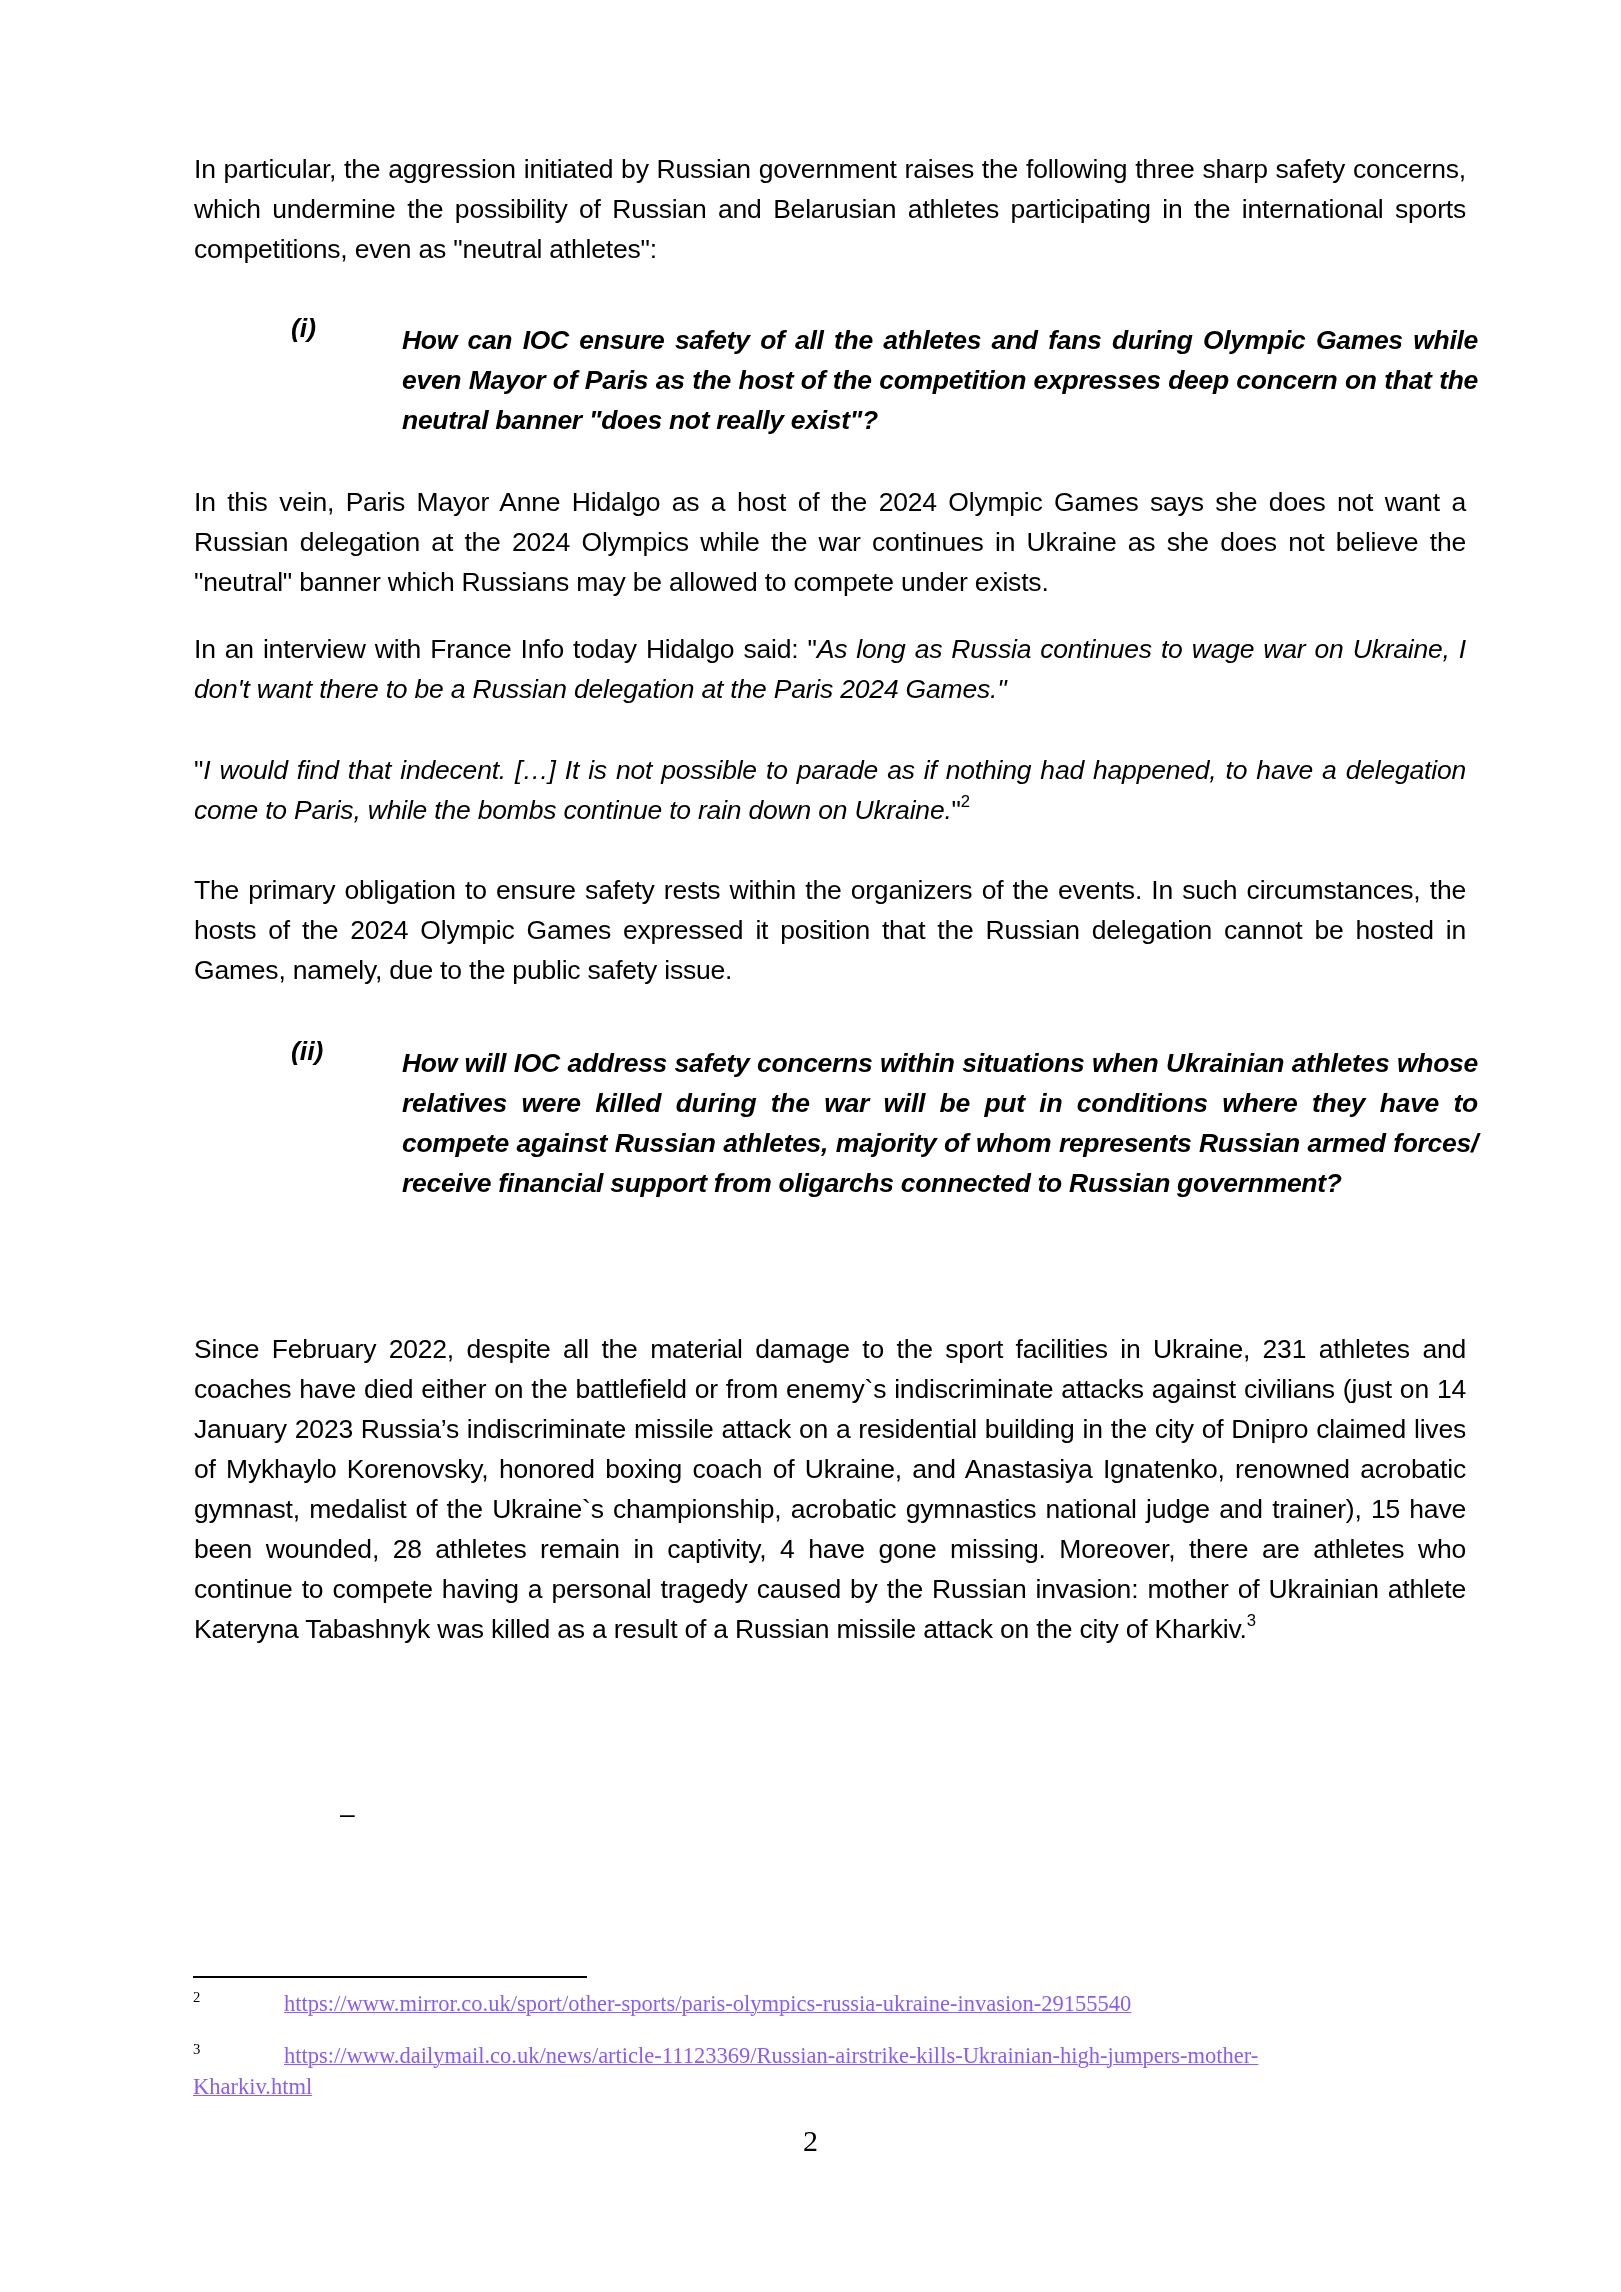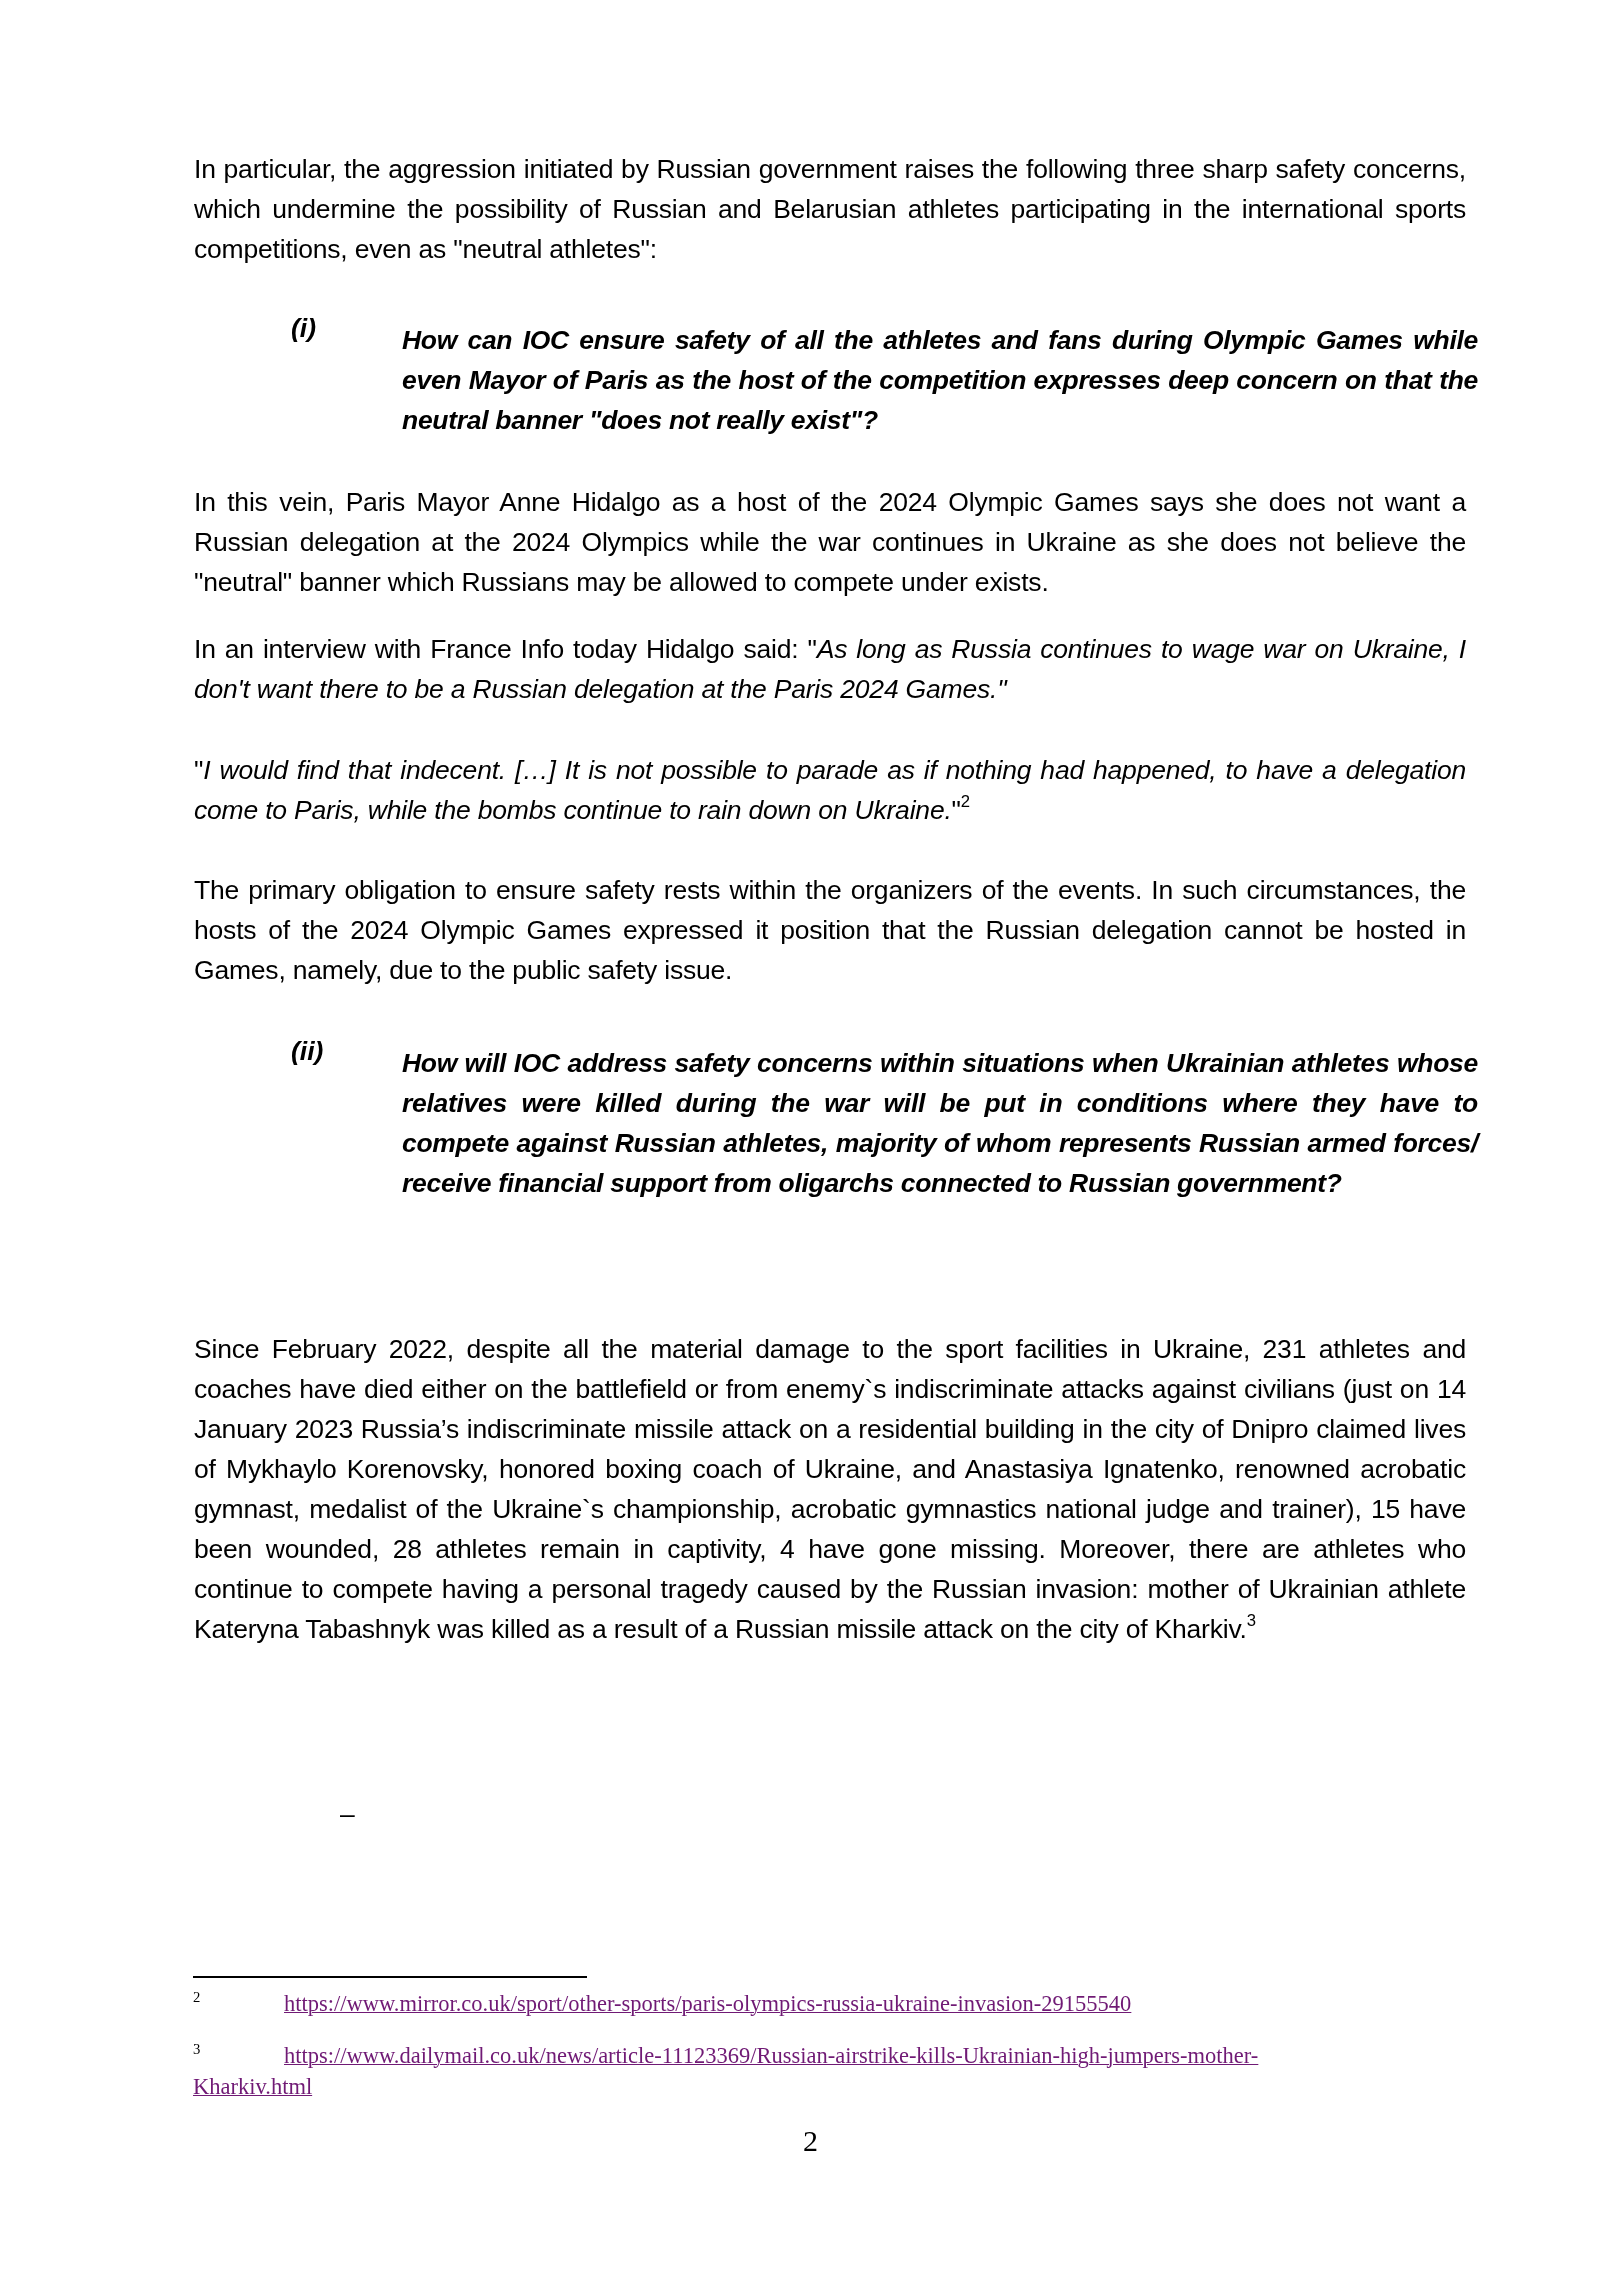--- a/index.html
+++ b/index.html
@@ -38,21 +38,21 @@
     font-family: "Liberation Sans", "DejaVu Sans", sans-serif;
     font-size: 26.5px; line-height: 40px; text-align: justify; text-align-last: justify;
     letter-spacing: -0.2px;
   }
   .fn-rule { position: absolute; left: 193px; top: 1976px; width: 394px; height: 2px; background: #000; }
   .fn {
     position: absolute; left: 193px; width: 1274px;
     font-family: "Liberation Serif", "DejaVu Serif", serif; font-size: 22.5px; line-height: 31px;
   }
   .fn-mark { font-size: 14.7px; vertical-align: 8.8px; line-height: 0; display: inline-block; width: 91px; }
-  .fn a { color: #701a75; text-decoration: underline; text-decoration-thickness: 1px; }
+  .fn a { color: #8b5cf6; text-decoration: underline; text-decoration-thickness: 1px; }
   .page-number {
     position: absolute; left: 0; width: 1621px; top: 2121px; text-align: center;
     font-family: "Liberation Serif", "DejaVu Serif", serif; font-size: 30px; line-height: 39px;
   }
 </style>
 </head>
 <body>
 
 <div class="page">
 

